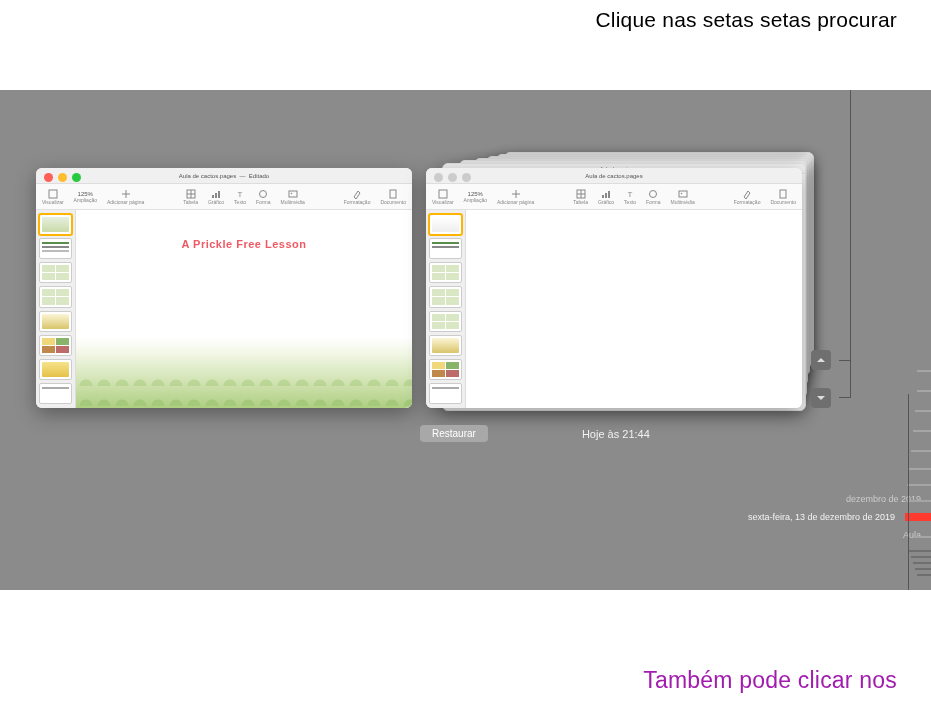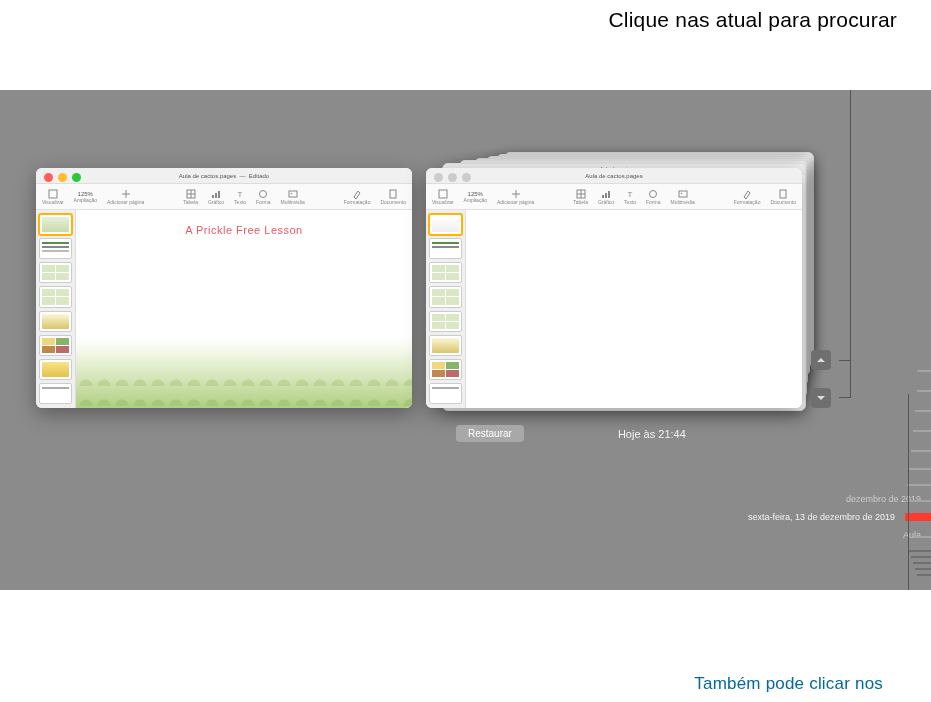--- a/index.html
+++ b/index.html
@@ -1,18 +1,18 @@
 <!DOCTYPE html>
 <html><head>
 <meta charset="utf-8">
 <style>
   * { margin:0; padding:0; box-sizing:border-box; }
   body { font-family: -apple-system, "Helvetica Neue", Arial, sans-serif; background:#fff; width:931px; height:702px; position:relative; }
   .callout-top { position:absolute; top:8px; right:34px; text-align:right; font-size:21px; color:#000; letter-spacing:.2px; }
-  .callout-bottom { position:absolute; bottom:8px; right:48px; text-align:right; font-size:17px; color:#0369a1; letter-spacing:.2px; }
+  .callout-bottom { position:absolute; bottom:8px; right:34px; text-align:right; font-size:23px; color:#a21caf; letter-spacing:.2px; }
   .stage { position:absolute; left:0; right:0; top:90px; height:500px; background:#8b8b8b; overflow:hidden; }
 
   
   .traffic { position:absolute; top:5px; left:8px; display:flex; gap:5px; }
   .dot { width:9px; height:9px; border-radius:50%; }
   .dot.r{background:#ff5f57;} .dot.y{background:#ffbd2e;} .dot.g{background:#28c940;}
 
   
   .doc { position:absolute; background:#f4f4f4; border-radius:6px; box-shadow:0 6px 20px rgba(0,0,0,.35); overflow:hidden; }
   .doc .titlebar{ height:16px; background:#f0f0f0; border-bottom:1px solid #ddd; position:relative; }
@@ -24,36 +24,36 @@
   .thumbs{ width:40px; background:#efefef; border-right:1px solid #ddd; padding:4px 3px; display:flex; flex-direction:column; gap:3px; overflow:hidden;}
   .thumb { width:100%; height:22px; background:#fff; border:1px solid #ccc; border-radius:2px; font-size:4px; overflow:hidden; position:relative;}
   .thumb.sel{ border-color:#ffb400; box-shadow:0 0 0 1px #ffb400;}
   .canvas{ flex:1; background:#fff; position:relative; overflow:hidden; }
 
   
   .hero{ position:absolute; left:20px; right:20px; top:10px; bottom:0; text-align:center; }
   .cacti-word{ font-size:60px; font-weight:800; letter-spacing:-2px; line-height:.85;
     background:linear-gradient(135deg,#2f6b2f 0%,#5aa64a 18%,#2d5e2a 36%,#78bd63 54%,#2f6b2f 72%,#5aa64a 90%);
     -webkit-background-clip:text; background-clip:text; color:transparent; font-family:Georgia,serif;}
-  .subtitle{ color:#ef5963; font-size:11px; font-weight:400; letter-spacing:.5px; margin-top:4px;}
+  .subtitle{ color:#ef5963; font-size:11px; font-weight:700; letter-spacing:.5px; margin-top:18px;}
   .grassband{ position:absolute; left:0; right:0; bottom:0; height:70px;
     background:linear-gradient(to top, #aecf82 0%, #d3e4b5 40%, #f3f8e8 80%, #ffffff 100%);}
   .grassband::before,.grassband::after{content:"";position:absolute;left:0;right:0;height:14px;
     background:radial-gradient(circle at 10px 14px,#a5c97a 6px,transparent 7px) repeat-x; background-size:18px 14px;}
   .grassband::before{bottom:22px; opacity:.5;}
   .grassband::after{bottom:2px;}
 
   
   .ghost{ position:absolute; background:#f4f4f4; border-radius:6px; box-shadow:0 4px 14px rgba(0,0,0,.25); border:1px solid #e0e0e0; overflow:hidden;}
   .ghost .gtitle{height:10px;background:#efefef;border-bottom:1px solid #ddd; font-size:5px; color:#666; text-align:center; line-height:10px;}
 
   
   .under { position:absolute; top:335px; font-size:11px; color:#f1f1f1; display:flex; align-items:center; gap:12px; }
   .under.left{ left:140px;}
-  .under.right{ left:448px;padding-left:8px; }
+  .under.right{ left:412px;padding-left:8px; }
   .pill{ background:#a8a8a8; color:#fff; font-size:10px; padding:3px 12px; border-radius:4px; cursor:pointer; }
   .pill.ok{ background:#9d9d9d; }
 
   
   .navarrow{ position:absolute; right:100px; width:20px; height:20px; background:#6f6f6f; border-radius:4px; display:flex; align-items:center; justify-content:center; cursor:pointer;}
   .navarrow svg{ width:10px; height:10px; fill:#ddd;}
   .navarrow.up{ top:260px; }
   .navarrow.down{ top:298px; }
 
   
@@ -71,21 +71,21 @@
   .thumb .mini{position:absolute; inset:2px; background:linear-gradient(#e6efe0,#c9dba8); border-radius:1px;}
   .thumb.small .mini{background:linear-gradient(#fff,#eee);}
   .thumb .txtbar{position:absolute;left:2px;right:2px;height:2px;background:#5a8d4a;top:3px;}
   .thumb .sgrid{position:absolute; inset:2px; display:grid; grid-template-columns:1fr 1fr; grid-template-rows:1fr 1fr; gap:1px;}
   .thumb .sgrid div{background:#d9e7c5;}
 </style>
 </head>
 <body>
 
 <div class="callout-top">
-  <div>Clique nas atual para procurar</div>
+  <div>Clique nas setas setas procurar</div>
 </div>
 
 <div class="stage">
 
   <div class="leader v" style="right:80px; top:0; height:278px;"></div>
   <div class="leader h" style="right:80px; top:270px; width:12px;"></div>
   <div class="leader h" style="right:80px; top:307px; width:12px;"></div>
   <div class="leader v" style="right:80px; top:270px; height:38px;"></div>
 
   <div class="ghost" style="left:504px; top:62px;  width:310px; height:210px;">

